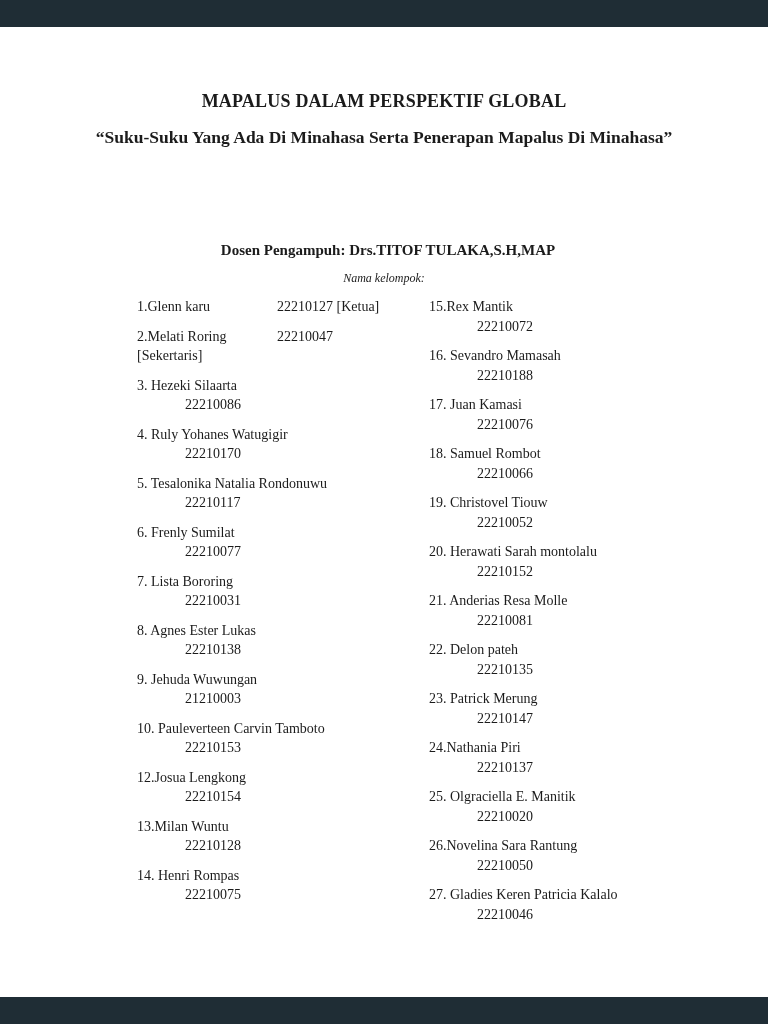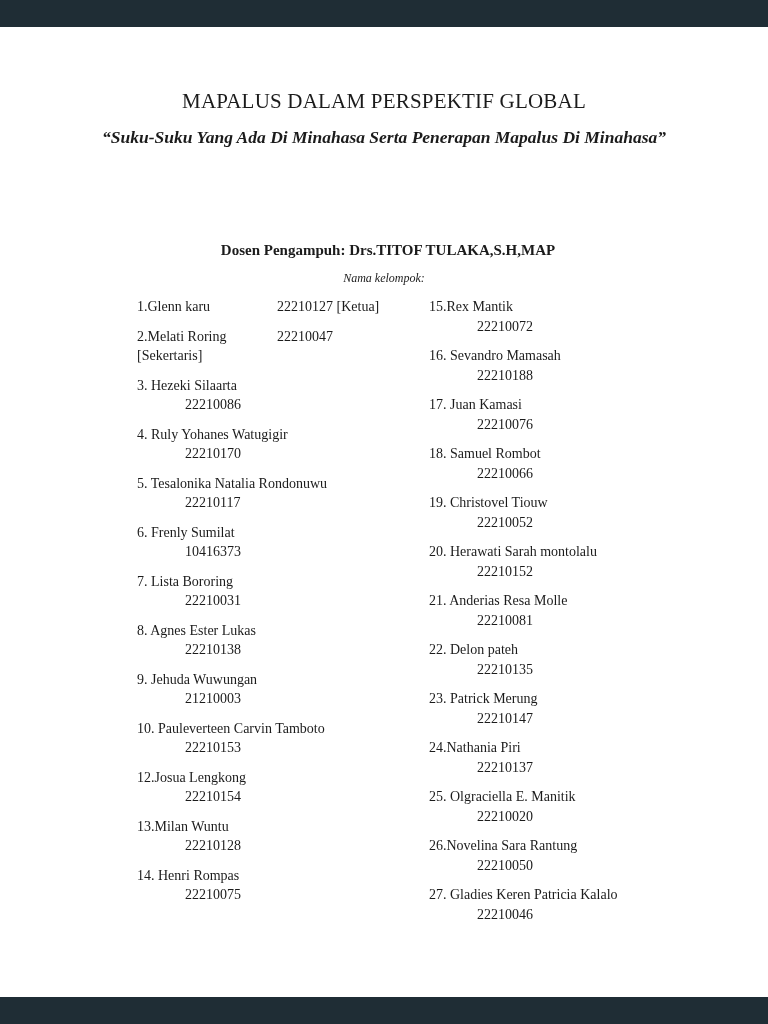--- a/index.html
+++ b/index.html
@@ -33,35 +33,34 @@
     background: #ffffff;
     color: #1b1b1b;
   }
 
   .doc-title {
     position: absolute;
     top: 63px; 
     left: 0;
     right: 0;
     text-align: center;
-    font-size: 21px;
-    font-weight: normal;
+    font-size: 18px;
+    font-weight: bold;
     line-height: 23px;
     letter-spacing: 0.2px;
   }
   .doc-subtitle {
     position: absolute;
     top: 99px; 
     left: 84px;
     right: 84px;
     text-align: center;
     font-size: 17.5px;
     font-weight: bold;
     line-height: 23px;
-    font-style: italic;
   }
   .lecturer-line {
     position: absolute;
     top: 213px; 
     left: 0;
     right: 0;
     text-align: center;
     font-size: 15px;
     font-weight: bold;
     line-height: 20px;
@@ -119,21 +118,21 @@
 
     <div class="group-label">Nama kelompok:</div>
 
     <div class="roster">
       <div class="roster-col left" id="roster-left">
           <p class="roster-item inline"><span class="member-name">1.Glenn karu</span><span class="member-id-tab">22210127 [Ketua]</span></p>
           <p class="roster-item inline"><span class="member-name">2.Melati Roring</span><span class="member-id-tab">22210047</span><br><span class="member-suffix">[Sekertaris]</span></p>
           <p class="roster-item"><span class="member-name">3. Hezeki Silaarta</span><br><span class="member-id">22210086</span></p>
           <p class="roster-item"><span class="member-name">4. Ruly Yohanes Watugigir</span><br><span class="member-id">22210170</span></p>
           <p class="roster-item"><span class="member-name">5. Tesalonika Natalia Rondonuwu</span><br><span class="member-id">22210117</span></p>
-          <p class="roster-item"><span class="member-name">6. Frenly Sumilat</span><br><span class="member-id">10416373</span></p>
+          <p class="roster-item"><span class="member-name">6. Frenly Sumilat</span><br><span class="member-id">22210077</span></p>
           <p class="roster-item"><span class="member-name">7. Lista Bororing</span><br><span class="member-id">22210031</span></p>
           <p class="roster-item"><span class="member-name">8. Agnes Ester Lukas</span><br><span class="member-id">22210138</span></p>
           <p class="roster-item"><span class="member-name">9. Jehuda Wuwungan</span><br><span class="member-id">21210003</span></p>
           <p class="roster-item"><span class="member-name">10. Pauleverteen Carvin Tamboto</span><br><span class="member-id">22210153</span></p>
           <p class="roster-item"><span class="member-name">12.Josua Lengkong</span><br><span class="member-id">22210154</span></p>
           <p class="roster-item"><span class="member-name">13.Milan Wuntu</span><br><span class="member-id">22210128</span></p>
           <p class="roster-item"><span class="member-name">14. Henri Rompas</span><br><span class="member-id">22210075</span></p>
         </div>
       <div class="roster-col right" id="roster-right">
           <p class="roster-item"><span class="member-name">15.Rex Mantik</span><br><span class="member-id">22210072</span></p>

